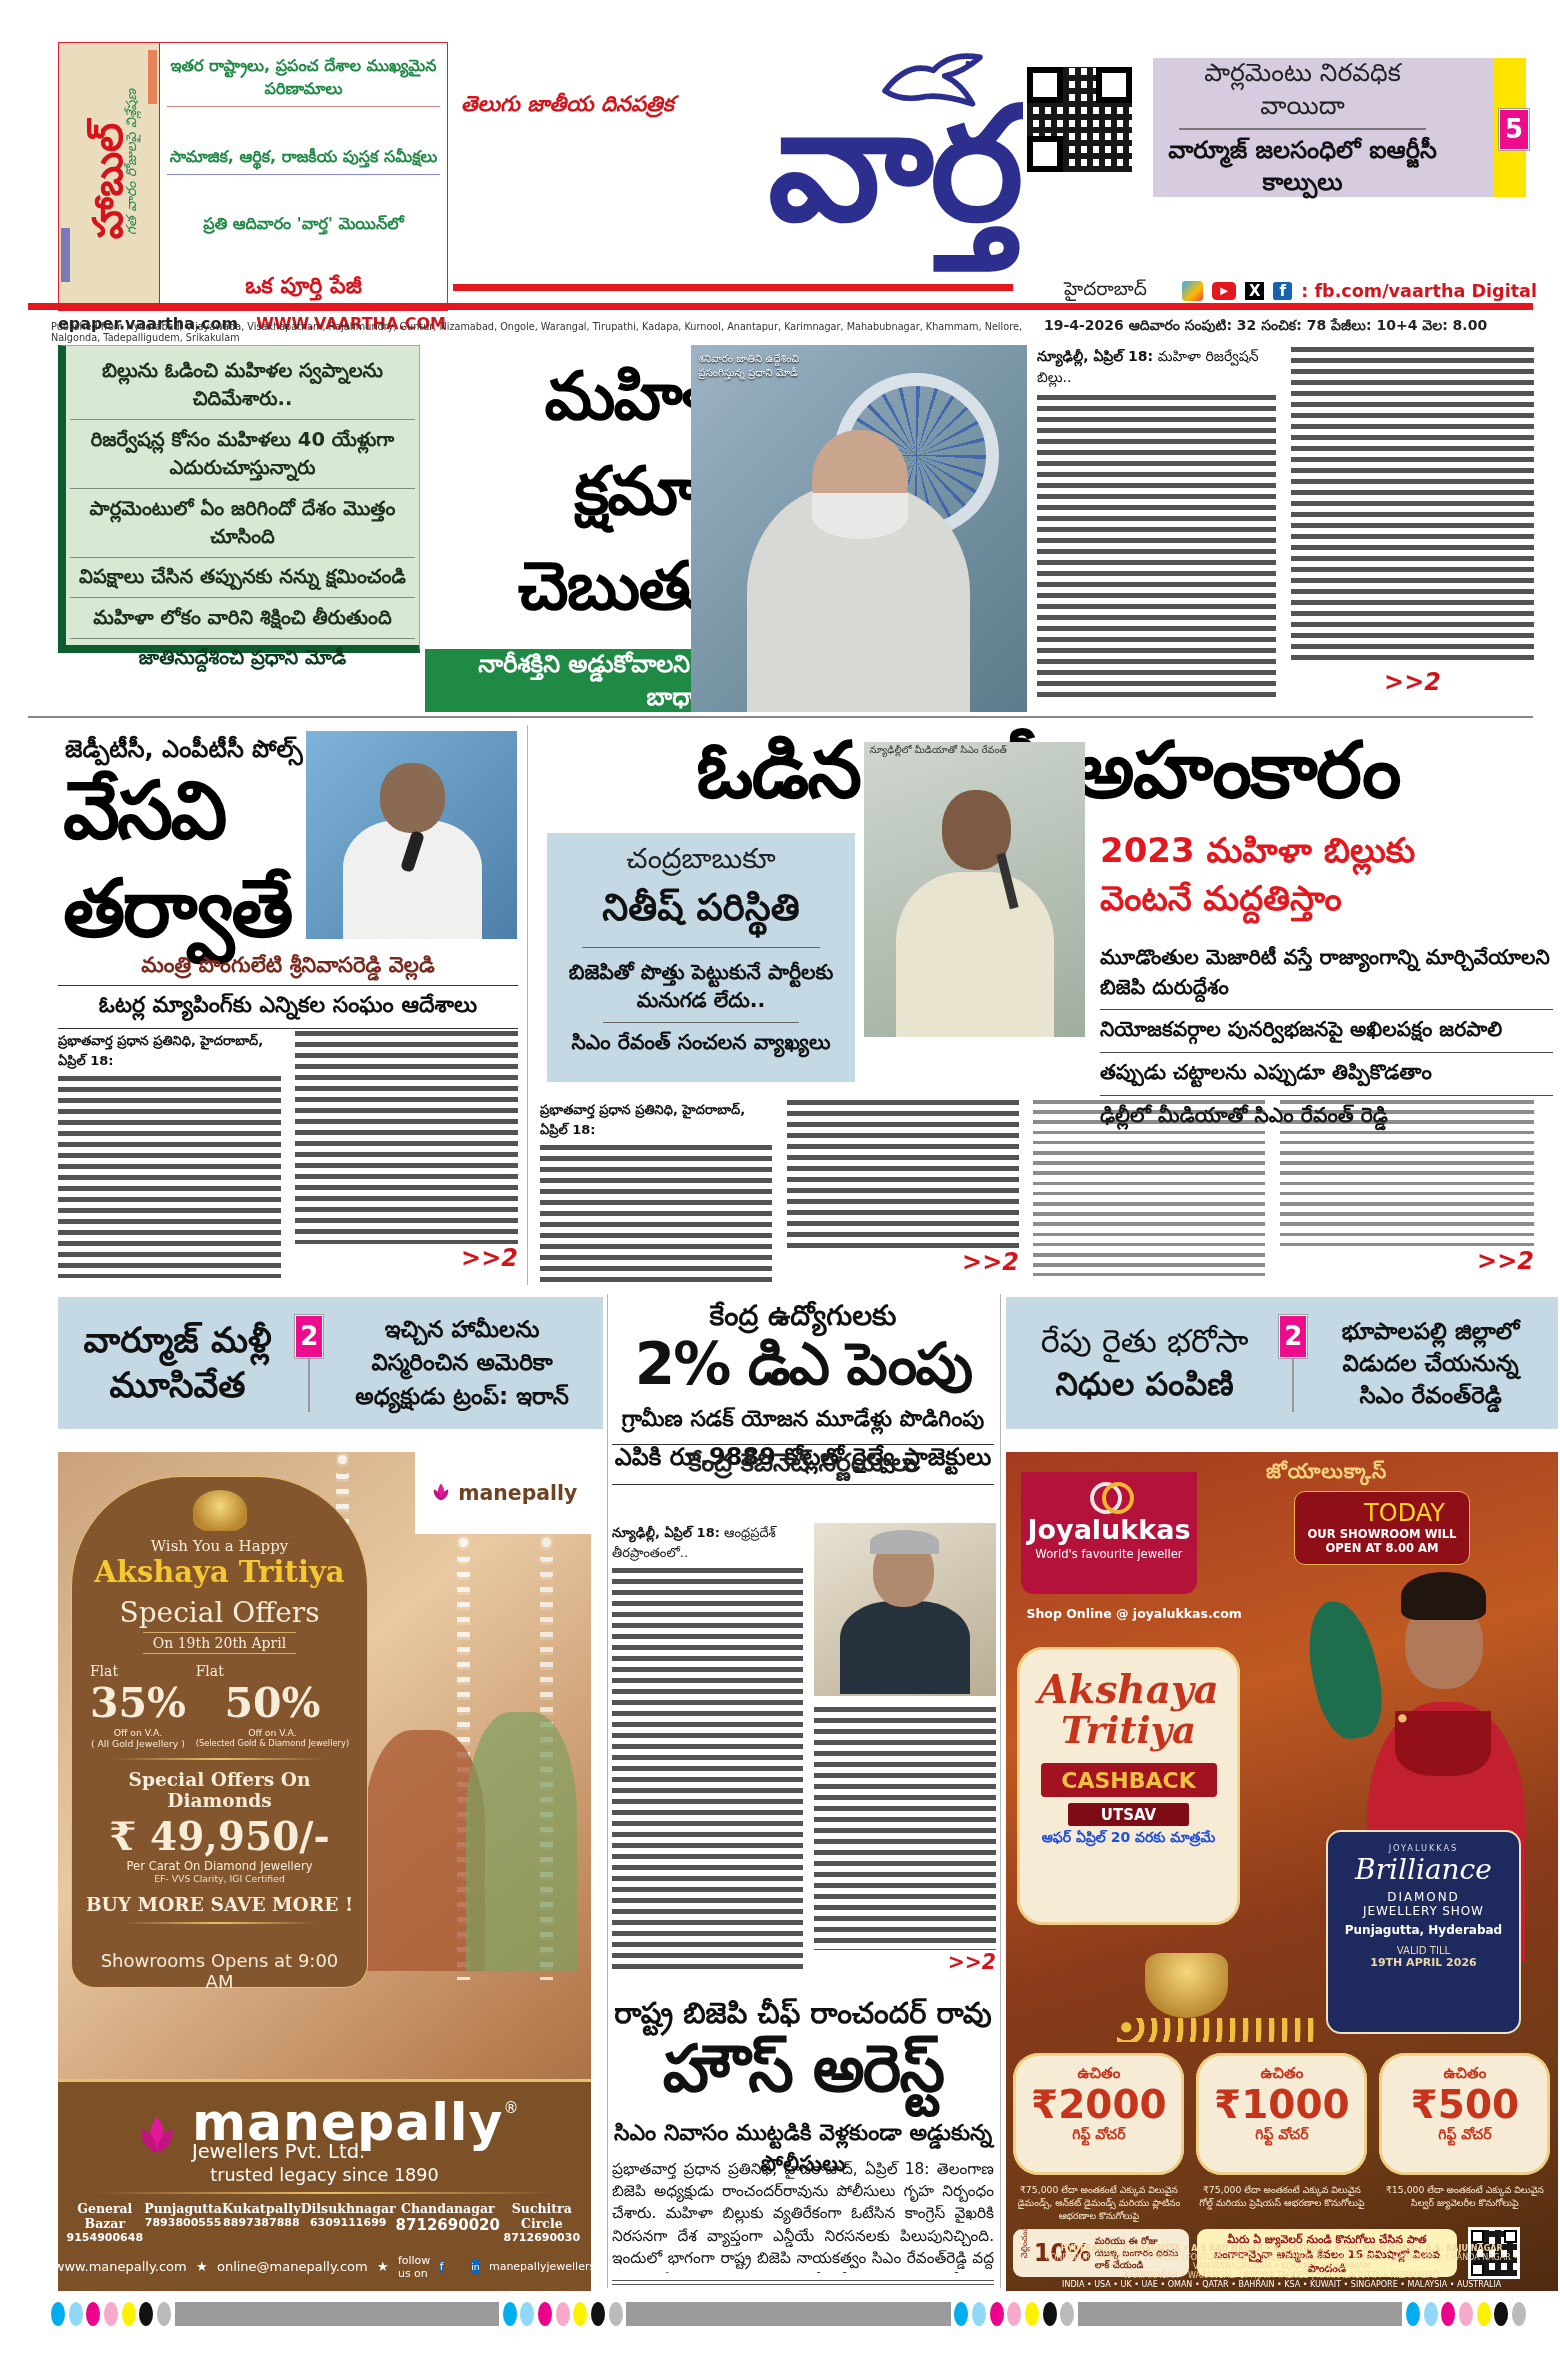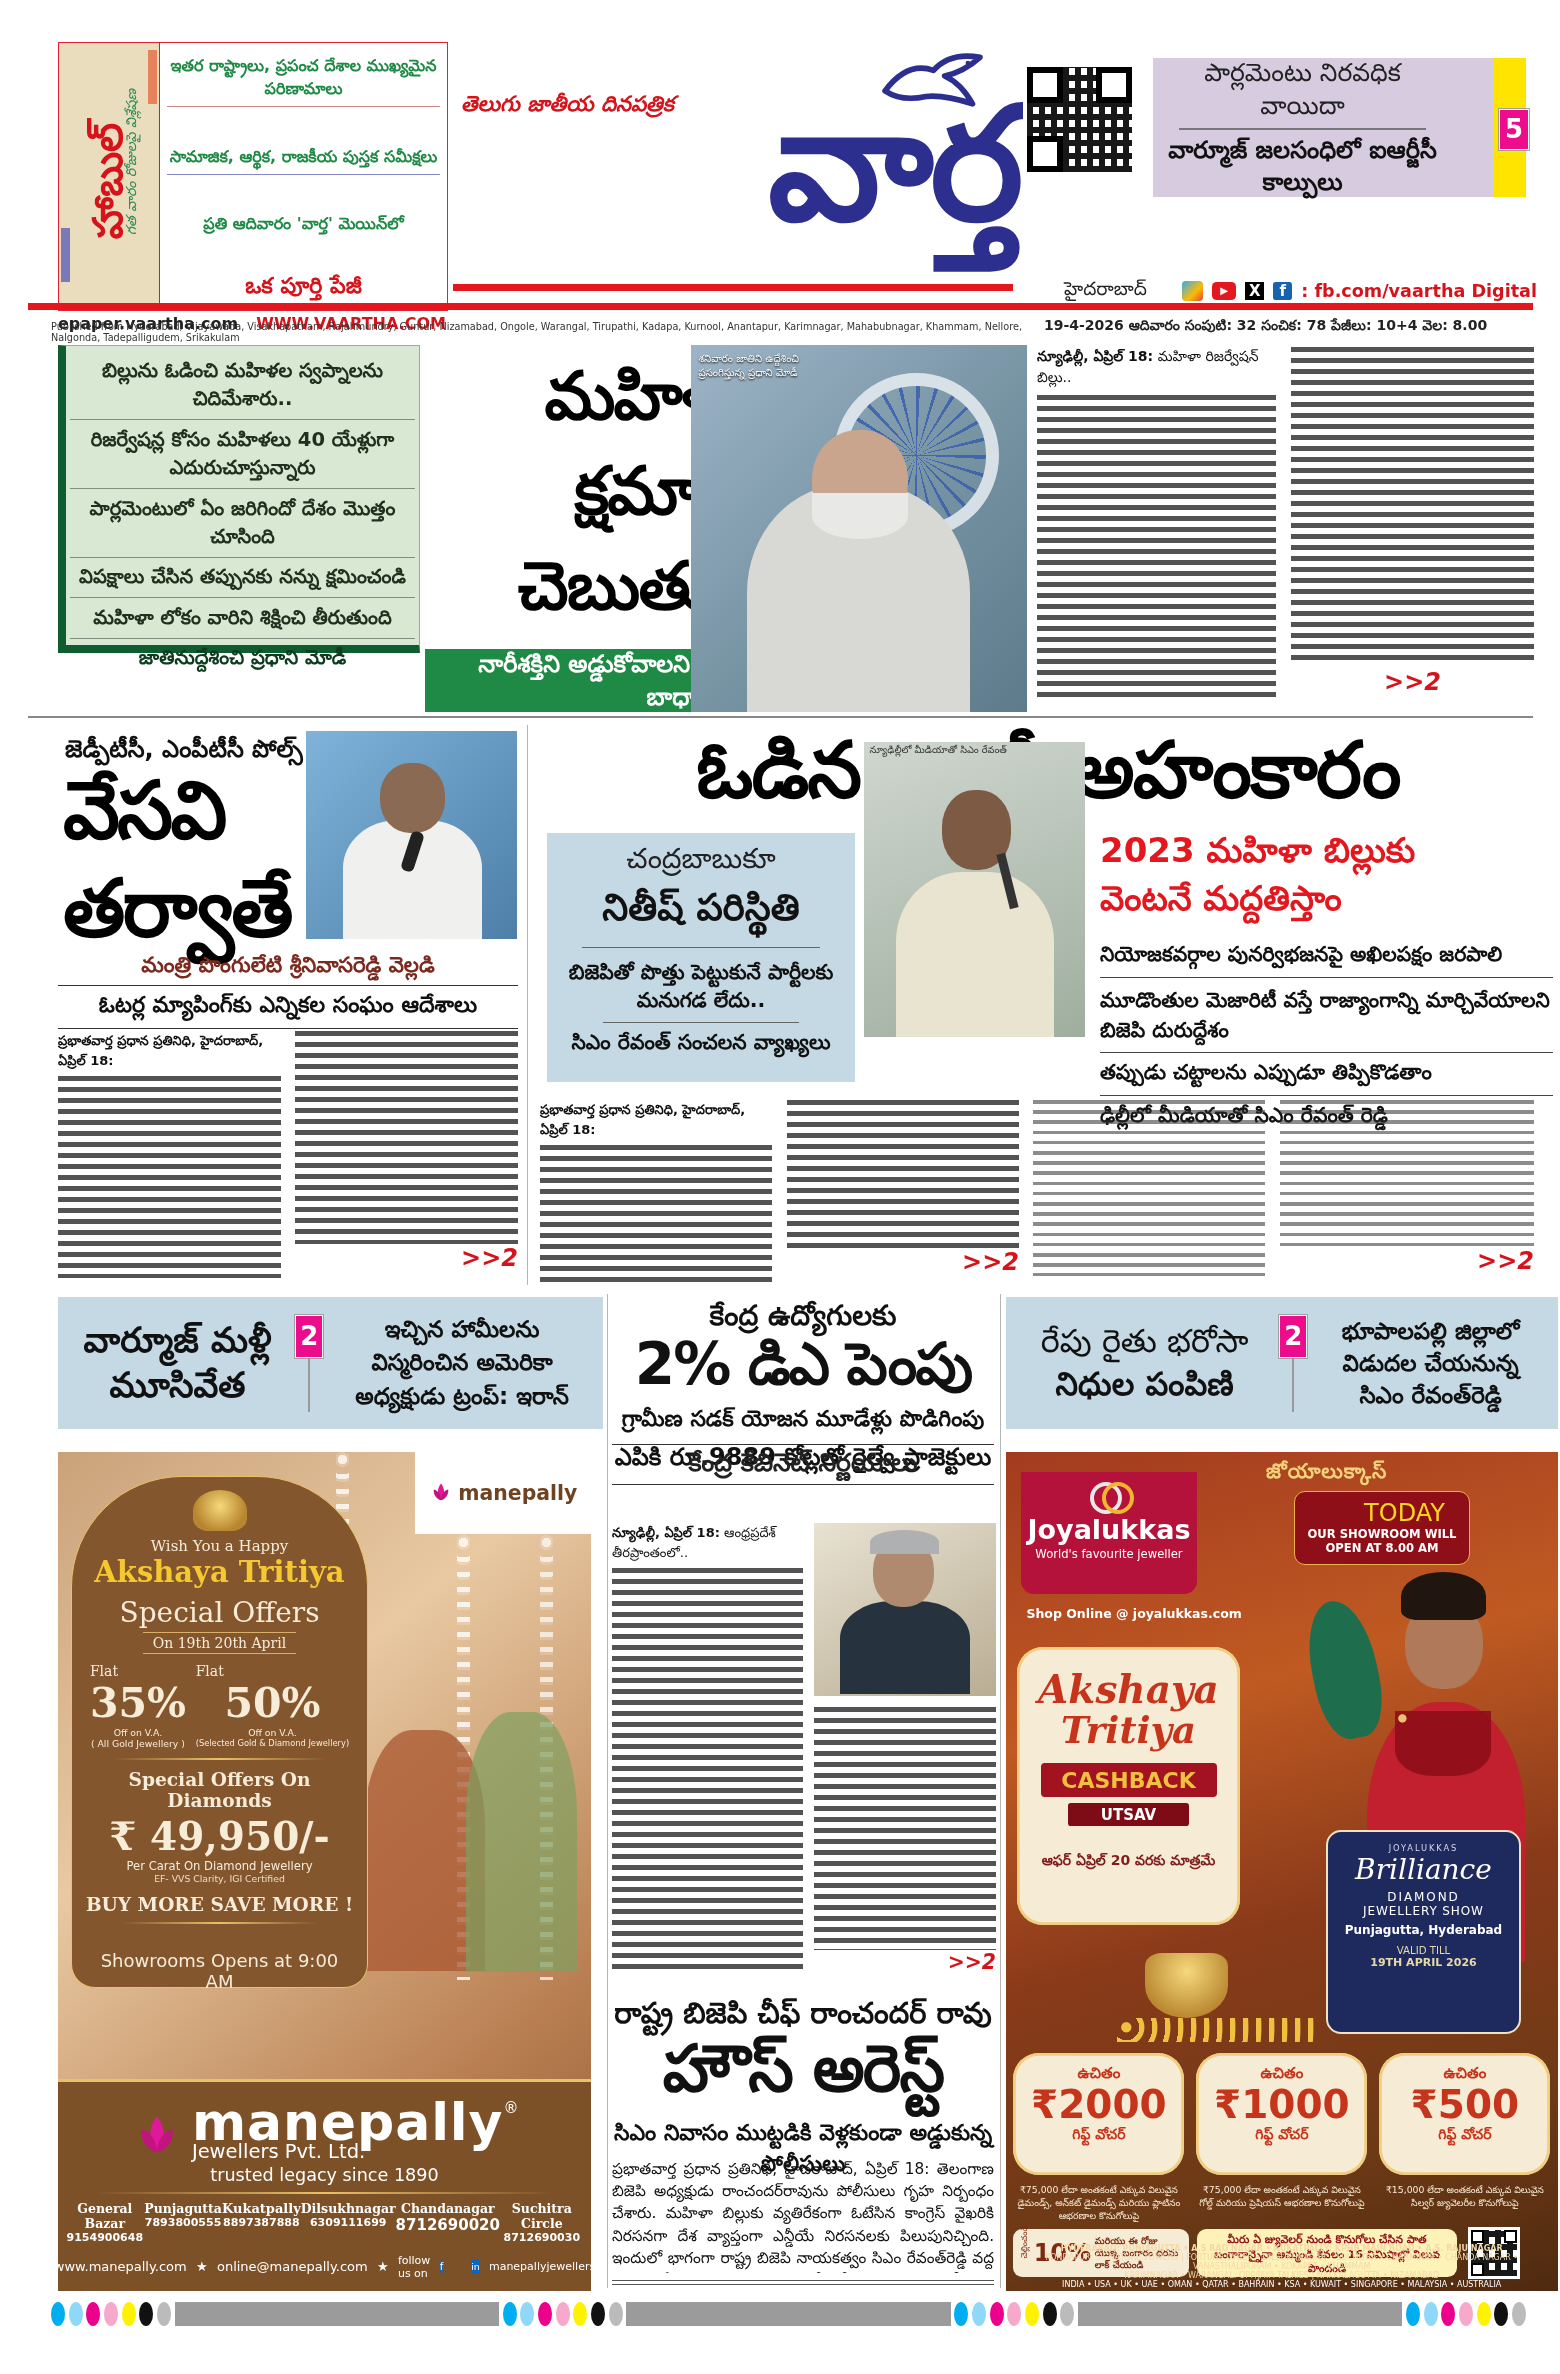--- a/index.html
+++ b/index.html
@@ -170,22 +170,22 @@
     <div style="font-size:20.4px;font-weight:bold;line-height:1.4;">బిజెపితో పొత్తు పెట్టుకునే పార్టీలకు మనుగడ లేదు..</div>
     <div style="border-top:0.9px solid #666;margin:7.4px 45px;"></div>
     <div style="font-size:20.4px;font-weight:bold;">సిఎం రేవంత్ సంచలన వ్యాఖ్యలు</div>
   </div>
 
   <div class="abs" style="left:1100px;top:827px;width:453px;color:#e3171d;font-weight:900;font-size:34px;line-height:1.4;">
     <div>2023 మహిళా బిల్లుకు</div>
     <div>వెంటనే మద్దతిస్తాం</div>
   </div>
   <div class="abs" style="left:1100px;top:935px;width:453px;">
+    <div style="font-weight:bold;font-size:20.4px;border-bottom:0.9px solid #444;padding:6.5px 0;line-height:1.5;">మూడొంతుల మెజారిటీ వస్తే రాజ్యాంగాన్ని మార్చివేయాలని బిజెపి దురుద్దేశం</div>
     <div style="font-weight:bold;font-size:20.4px;border-bottom:0.9px solid #444;padding:6.5px 0;">నియోజకవర్గాల పునర్విభజనపై అఖిలపక్షం జరపాలి</div>
-    <div style="font-weight:bold;font-size:20.4px;border-bottom:0.9px solid #444;padding:6.5px 0;line-height:1.5;">మూడొంతుల మెజారిటీ వస్తే రాజ్యాంగాన్ని మార్చివేయాలని బిజెపి దురుద్దేశం</div>
     <div style="font-weight:bold;font-size:20.4px;border-bottom:0.9px solid #444;padding:6.5px 0;">తప్పుడు చట్టాలను ఎప్పుడూ తిప్పికొడతాం</div>
     <div style="font-weight:bold;font-size:20.4px;padding:6.5px 0;">ఢిల్లీలో మీడియాతో సిఎం రేవంత్ రెడ్డి</div>
   </div>
 
   <div class="abs" style="left:540px;top:1100px;width:232px;height:182px;">
     <span style="font-size:13px;font-weight:bold;">ప్రభాతవార్త ప్రధాన ప్రతినిధి, హైదరాబాద్, ఏప్రిల్ 18:</span>
     <div class="sim" style="margin-top:4.6px;height:139px;"></div>
   </div>
   <div class="abs" style="left:787px;top:1100px;width:232px;height:182px;">
     <div class="sim" style="height:148px;"></div>
@@ -386,21 +386,21 @@
       <div style="position:absolute;left:121px;top:37px;width:78px;height:89px;background:#b07a5a;border-radius:46%;"></div>
       <div style="position:absolute;left:117px;top:9.3px;width:85px;height:48px;background:#20150f;border-radius:50% 50% 20% 20%;"></div>
       <div style="position:absolute;left:111px;top:148px;width:96px;height:65px;background:radial-gradient(circle at 7.4px 7.4px,#f3d27a 0 3.7px,transparent 4.6px 11px) ,#8f0f18;opacity:.9;border-radius:0 0 40% 40%;"></div>
     </div>
 
     <div class="scallop" style="position:absolute;left:11px;top:195px;width:223px;height:278px;background:#f6ecd6;text-align:center;padding-top:24px;box-sizing:border-box;">
       <div class="serif" style="color:#c6341c;font-size:39px;font-style:italic;font-weight:bold;line-height:.95;">Akshaya</div>
       <div class="serif" style="color:#c6341c;font-size:37px;font-style:italic;font-weight:bold;">Tritiya</div>
       <div style="margin:11px auto 0;width:176px;background:#a31220;color:#f0c040;font-weight:900;font-size:22px;padding:4.6px 0;border-radius:3.7px;">CASHBACK</div>
       <div style="margin:5.6px auto 0;width:121px;background:#7d0c16;color:#fff;font-weight:bold;font-size:15px;padding:2.8px 0;border-radius:2.8px;">UTSAV</div>
-      <div style="margin-top:26px;color:#7f1d1d;font-weight:bold;font-size:14px;">ఆఫర్ ఏప్రిల్ 20 వరకు మాత్రమే</div>
+      <div style="margin-top:3px;color:#1d4ed8;font-weight:bold;font-size:14px;">ఆఫర్ ఏప్రిల్ 20 వరకు మాత్రమే</div>
     </div>
 
     <div style="position:absolute;left:320px;top:378px;width:195px;height:204px;background:#1e2a5e;border:2.8px solid #efe3c2;border-radius:15px;text-align:center;padding-top:11px;box-sizing:border-box;">
       <div style="font-size:8.3px;letter-spacing:1.9px;color:#d8d8e8;">JOYALUKKAS</div>
       <div class="serif" style="font-size:28px;font-style:italic;">Brilliance</div>
       <div style="font-size:12px;letter-spacing:1.9px;margin-top:3.7px;">DIAMOND</div>
       <div style="font-size:12px;letter-spacing:0.9px;">JEWELLERY SHOW</div>
       <div style="font-size:12px;font-weight:bold;margin-top:5.6px;">Punjagutta, Hyderabad</div>
       <div style="font-size:10.2px;margin-top:7.4px;color:#e8d9a8;">VALID TILL</div>
       <div style="font-size:11px;font-weight:bold;color:#e8d9a8;">19TH APRIL 2026</div>

